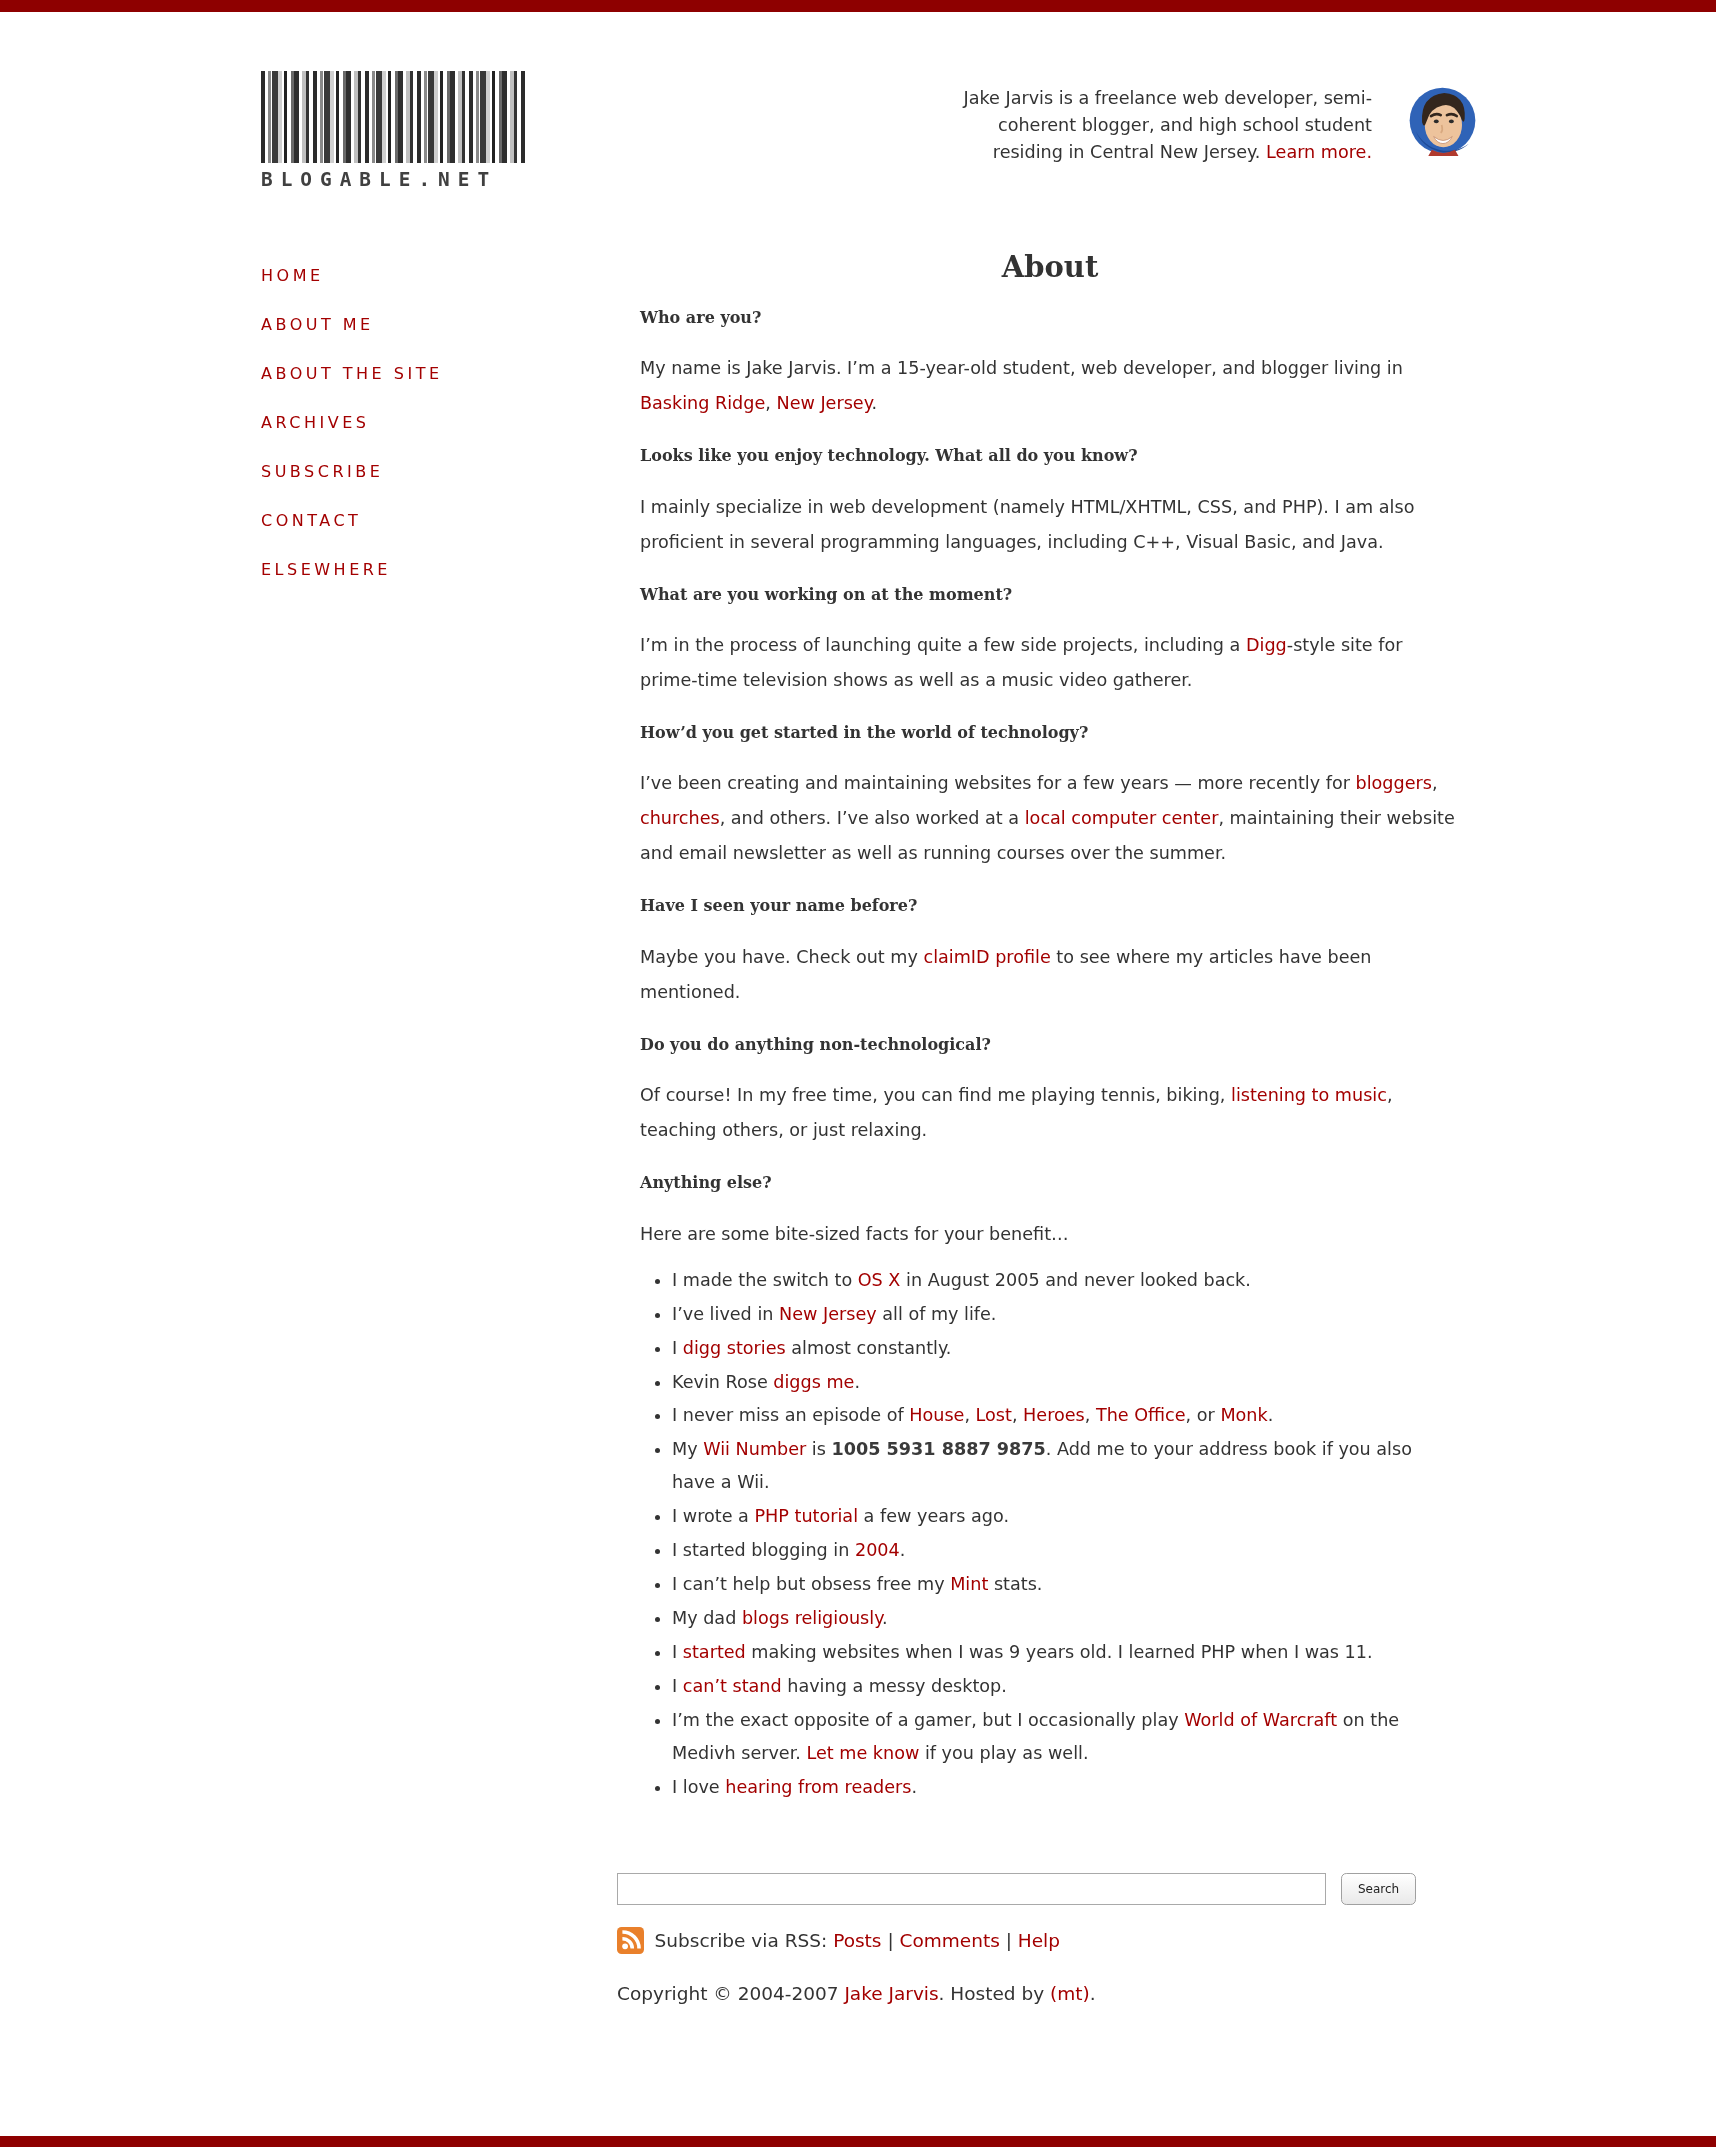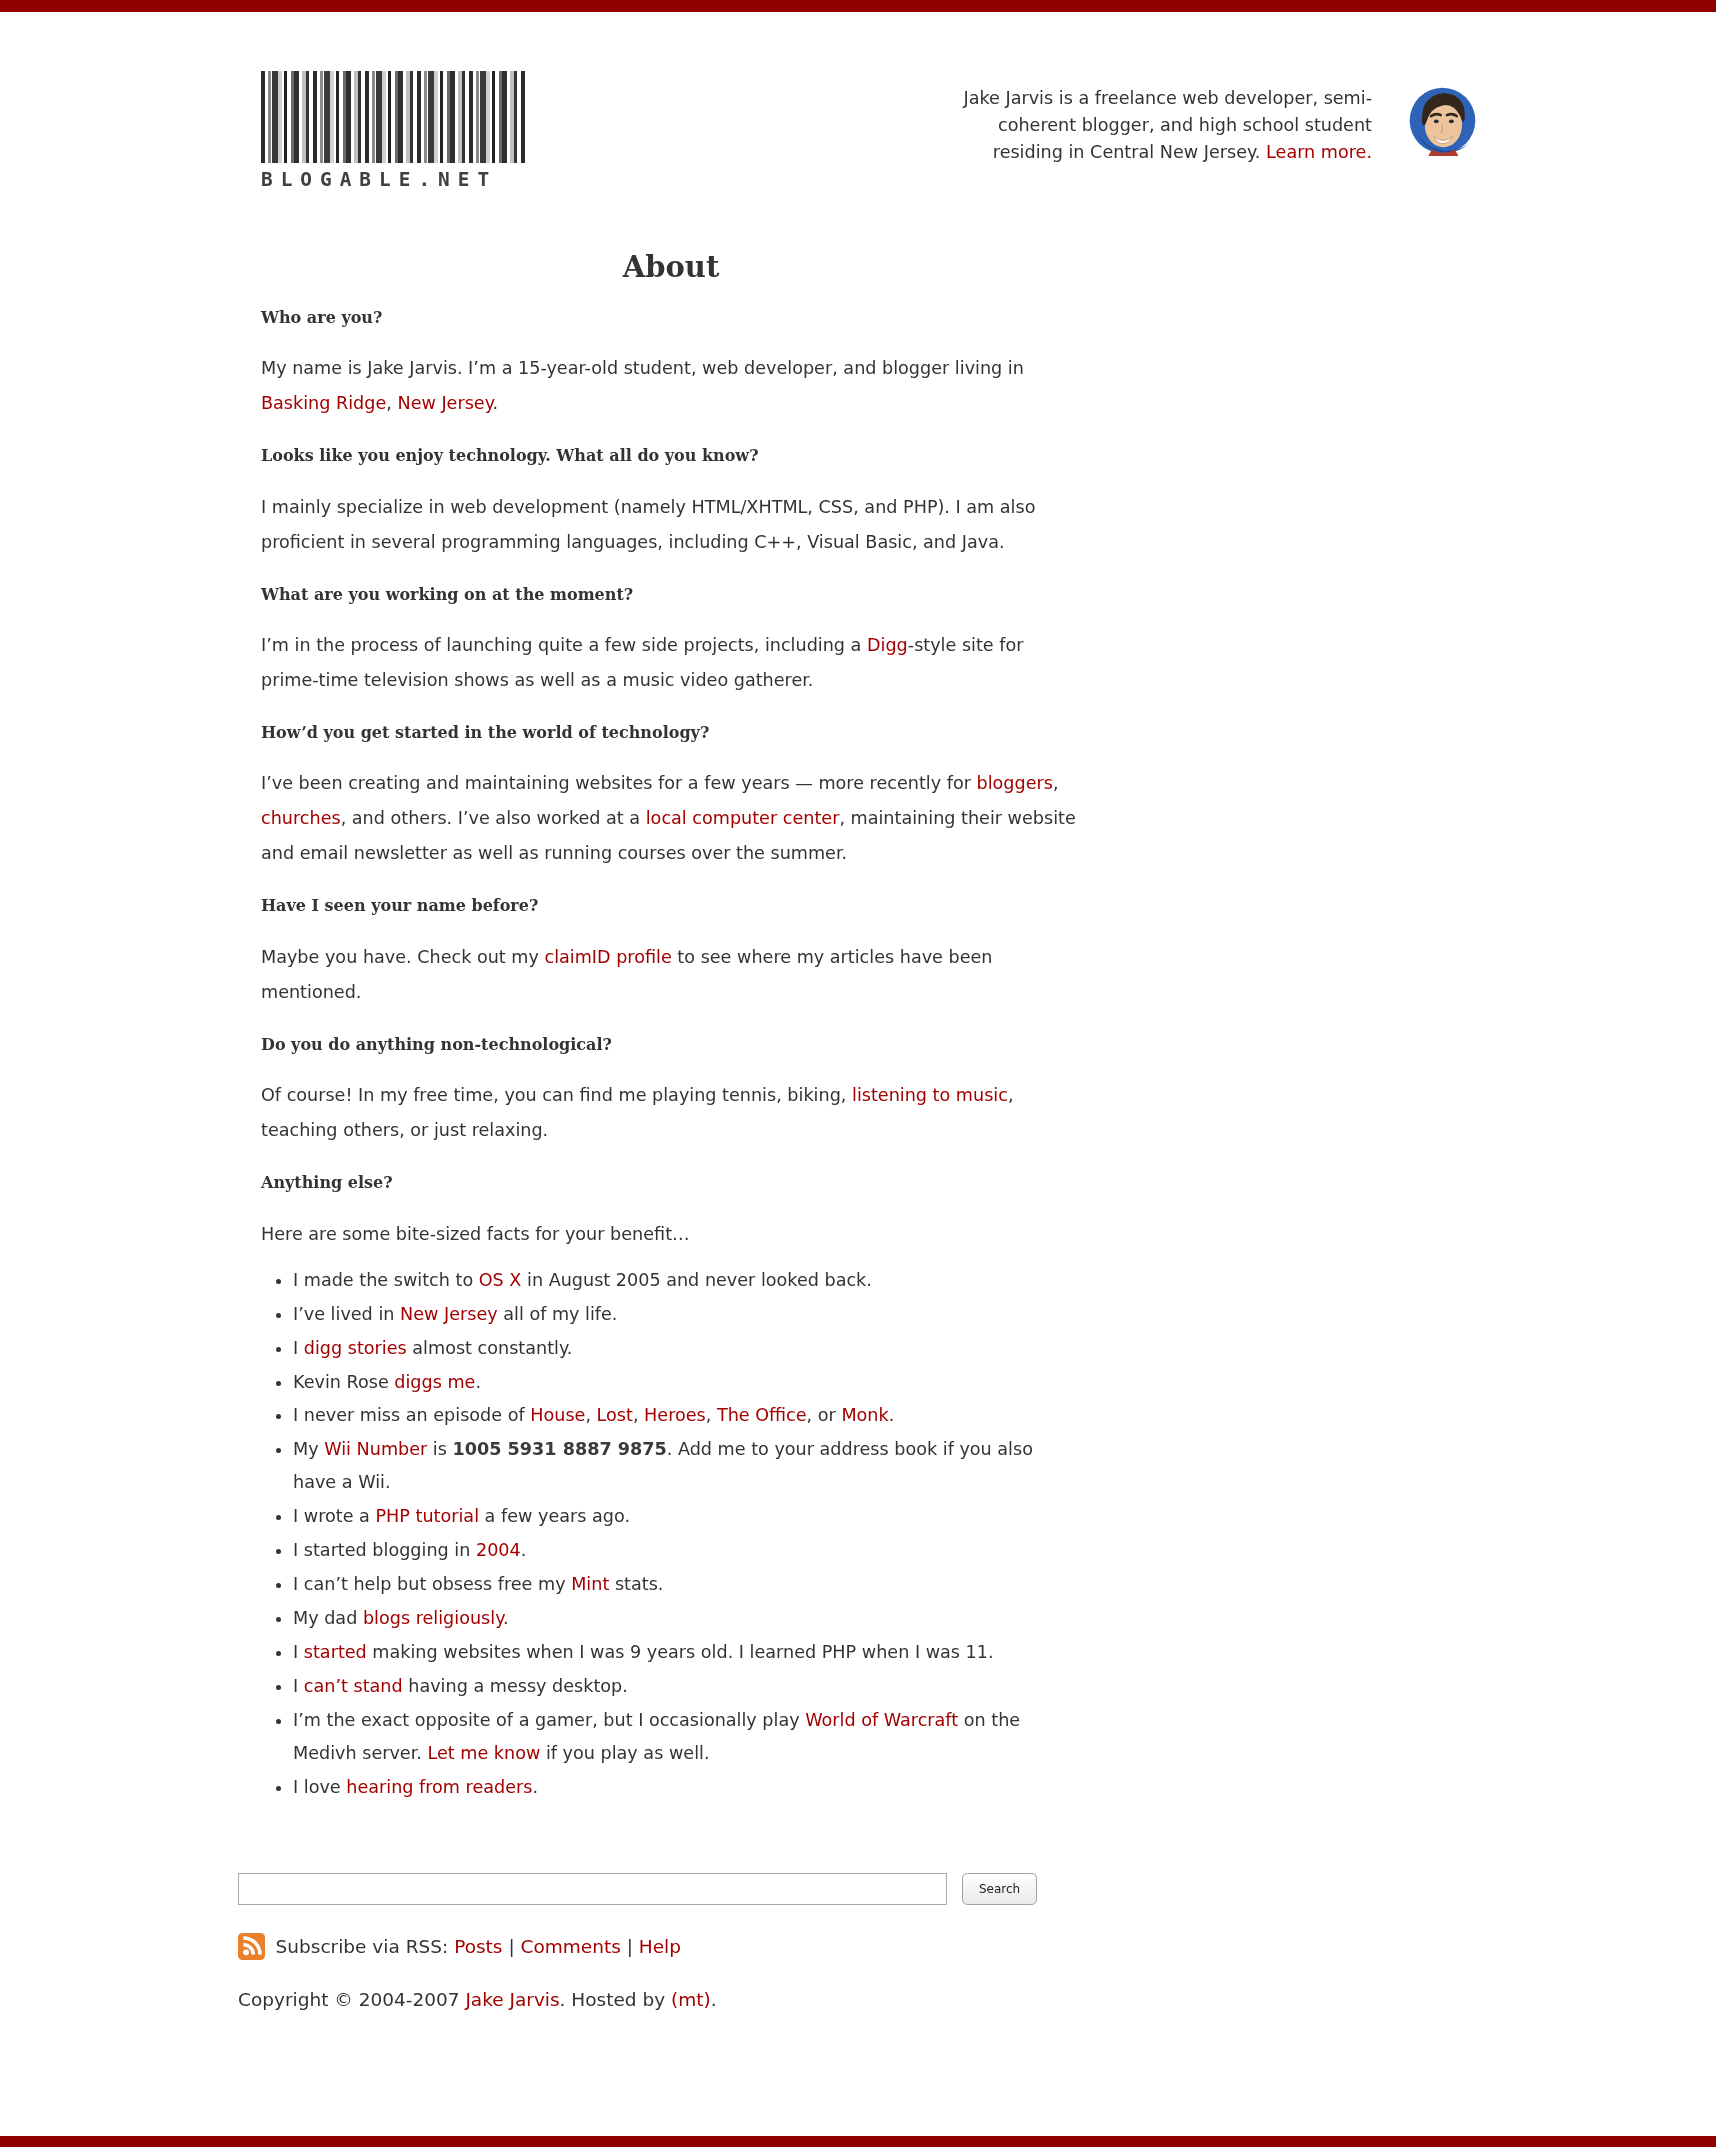--- a/index.html
+++ b/index.html
@@ -65,21 +65,21 @@
   .search-input {
     width:709px; height:32px; border:0.9px solid #a9a9a9; background:#fff;
     font-size:17px; padding:0 7px; font-family:inherit;
   }
   .search-button {
     margin-left:15px; height:32px; padding:0 16px;
     border:0.9px solid #a0a0a0; border-radius:5.3px;
     background:linear-gradient(#ffffff,#e9e9e9);
     font-size:12px; color:#222; font-family:inherit; cursor:pointer;
   }
-  .rss-line { margin:28px 0 0 -23px; display:flex; align-items:center; font-size:18.5px; }
+  .rss-line { margin:22px 0 0 -23px; display:flex; align-items:center; font-size:18.5px; }
   .rss-icon { width:27px; height:27px; margin-right:10.6px; display:inline-block; }
   .copyright { margin:29px 0 0 -23px; font-size:18.5px; }
 </style>
 </head>
 <body>
 
 <div class="accent-bar"></div>
 
 <div class="container">
 
@@ -102,20 +102,29 @@
           <ellipse cx="50" cy="41" rx="2.8" ry="2" fill="#2b2b2b"></ellipse>
           <path d="M39 45 q2 6 -1 9" stroke="#d8a87f" stroke-width="2" fill="none"></path>
           <path d="M30 58 q11 9 21 0 q-4 8 -10.5 8 q-6.5 0 -10.5 -8 Z" fill="#ffffff" stroke="#c9967a" stroke-width="1"></path>
           <path d="M28 73 q13 7 26 0 l4 7 l-34 0 Z" fill="#b03a2e"></path>
         </svg>
       </span>
     </div>
   </header>
 
   <div class="columns">
+    <nav class="sidebar" id="sidebar-nav">
+        <a href="#">HOME</a>
+        <a href="#">ABOUT ME</a>
+        <a href="#">ABOUT THE SITE</a>
+        <a href="#">ARCHIVES</a>
+        <a href="#">SUBSCRIBE</a>
+        <a href="#">CONTACT</a>
+        <a href="#">ELSEWHERE</a>
+      </nav>
 
     <main>
       <h1 class="page-title">About</h1>
 
       <div id="qa-sections">
           <section>
             <h3 class="question">Who are you?</h3>
             <p class="answer"><span>My name is Jake Jarvis. I’m a 15-year-old student, web developer, and blogger living in </span><a href="#" class="lnk">Basking Ridge</a><span>, </span><a href="#" class="lnk">New Jersey</a><span>.</span></p>
           </section>
           <section>

